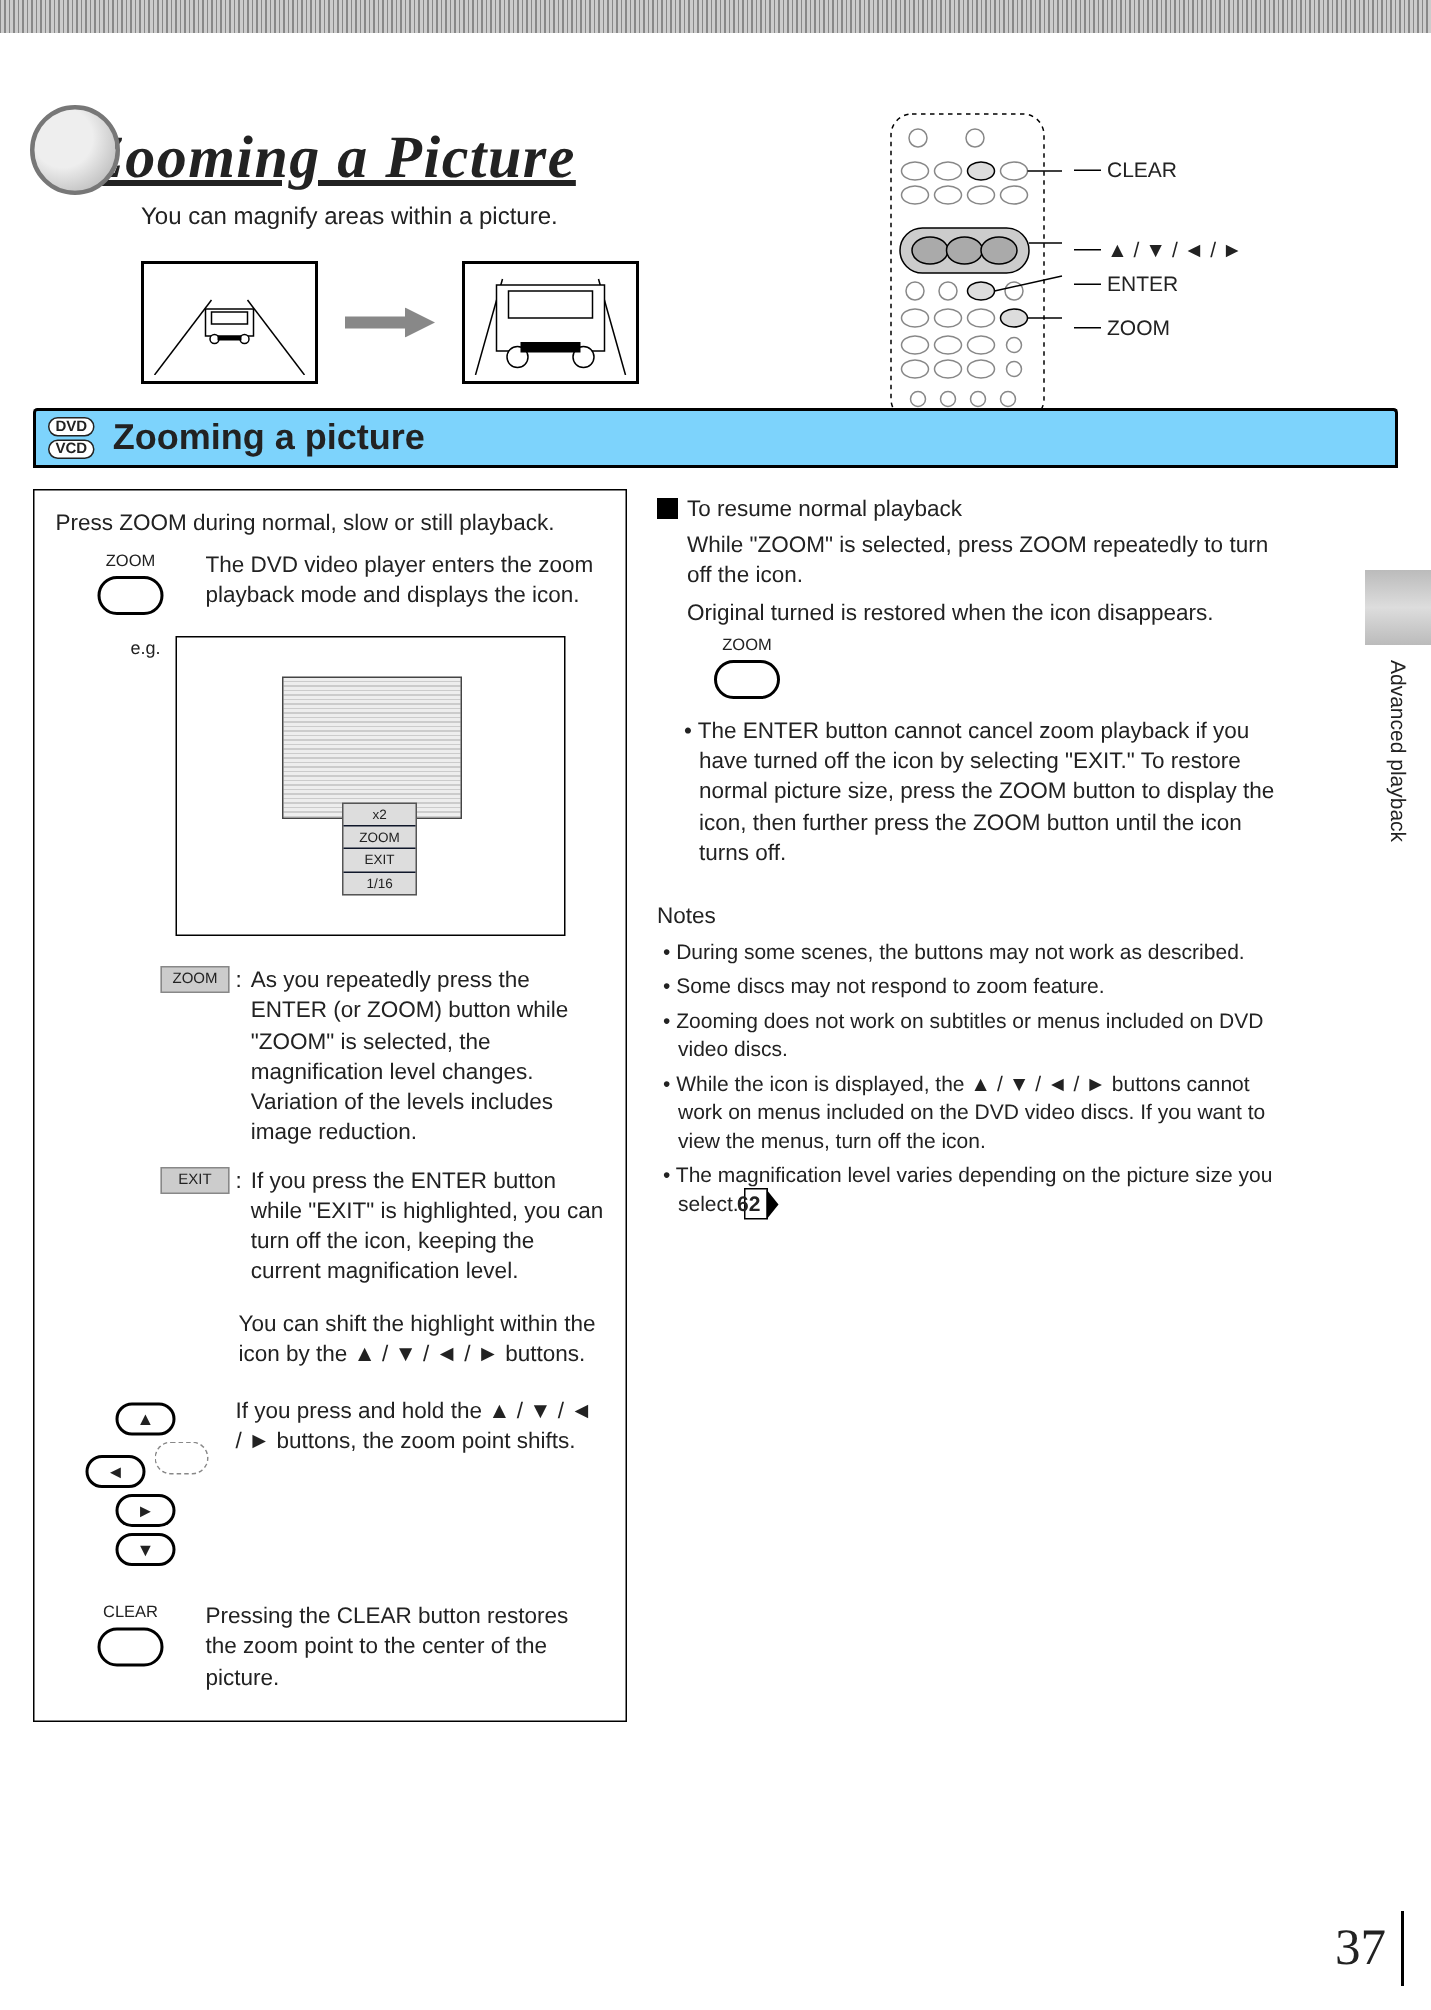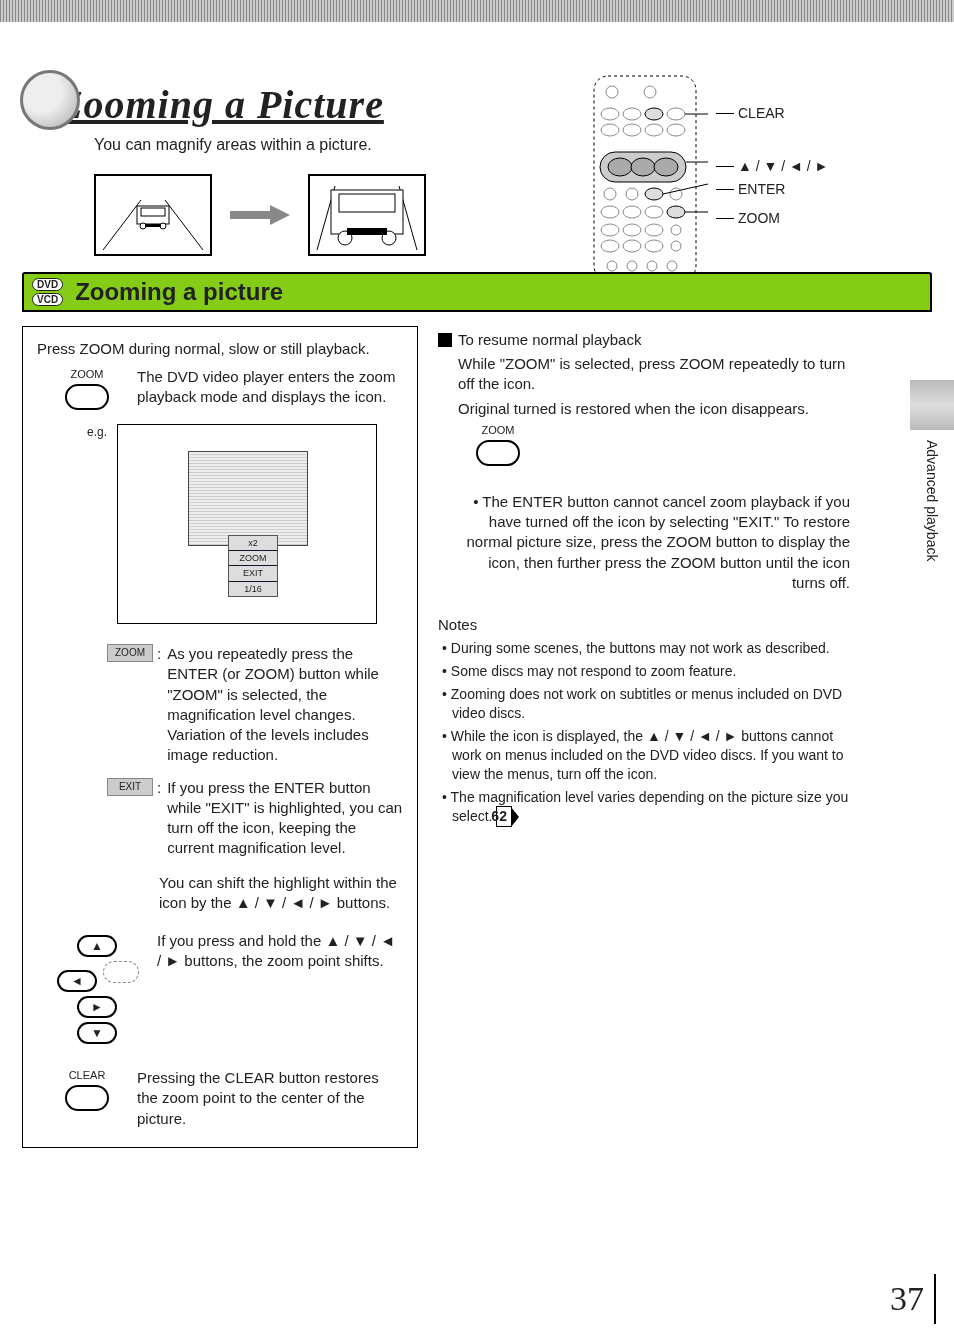--- a/index.html
+++ b/index.html
@@ -53,21 +53,21 @@
   .remote-area { position:absolute; left:590px; top:52px; display:flex; align-items:flex-start; }
   .remote-svg { width:120px; height:210px; }
   .remote-labels { margin-left:6px; font-size:14px; display:flex; flex-direction:column; }
   .remote-labels div { display:flex; align-items:center; }
   .lbl-line { border-top:1px solid #000; display:inline-block; margin-right:4px;}
   .section-bar {
     margin: 16px 22px 0 22px;
     border: 2px solid #000;
     border-bottom: none;
     border-radius: 3px 3px 0 0;
-    background: #84cc16;
+    background: #7dd3fc;
     display:flex;
     align-items:center;
     padding: 2px 8px;
     position: relative;
   }
   .section-bar .badge {
     font-size:10px; border:1px solid #222; border-radius:10px; padding:0 4px; margin-right:2px; background:#fff; font-weight:bold;
     display:inline-block; line-height:1.1;
   }
   .section-bar .badges { display:flex; flex-direction:column; margin-right:10px; gap:2px;}
@@ -293,21 +293,21 @@
   <div class="col-right right-block">
     <p><span class="note-sq"></span><span>To resume normal playback</span></p>
     <p style="margin-left:20px;">While "ZOOM" is selected, press ZOOM repeatedly to turn off the icon.</p>
     <p style="margin-left:20px;">Original turned is restored when the icon disappears.</p>
     <div style="margin-left:30px;">
       <div class="btn-icon" style="width:60px; font-size:11px;">
         <div>ZOOM</div>
         <div class="oval" style="width:44px;"></div>
       </div>
     </div>
-    <div class="bullet" style="margin-left:28px; margin-top:26px;text-align:right;">The ENTER button cannot cancel zoom playback if you have turned off the icon by selecting "EXIT." To restore normal picture size, press the ZOOM button to display the icon, then further press the ZOOM button until the icon turns off.</div>
+    <div class="bullet" style="margin-left:28px; margin-top:12px;">The ENTER button cannot cancel zoom playback if you have turned off the icon by selecting "EXIT." To restore normal picture size, press the ZOOM button to display the icon, then further press the ZOOM button until the icon turns off.</div>
 
     <div class="notes-title">Notes</div>
     <div class="notes-list">
       <div class="bullet">During some scenes, the buttons may not work as described.</div>
       <div class="bullet">Some discs may not respond to zoom feature.</div>
       <div class="bullet">Zooming does not work on subtitles or menus included on DVD video discs.</div>
       <div class="bullet">While the icon is displayed, the ▲ / ▼ / ◄ / ► buttons cannot work on menus included on the DVD video discs. If you want to view the menus, turn off the icon.</div>
       <div class="bullet"><span>The magnification level varies depending on the picture size you select.</span> <span class="page-ref"><span class="page-ref-inner">62</span></span></div>
     </div>
   </div>

